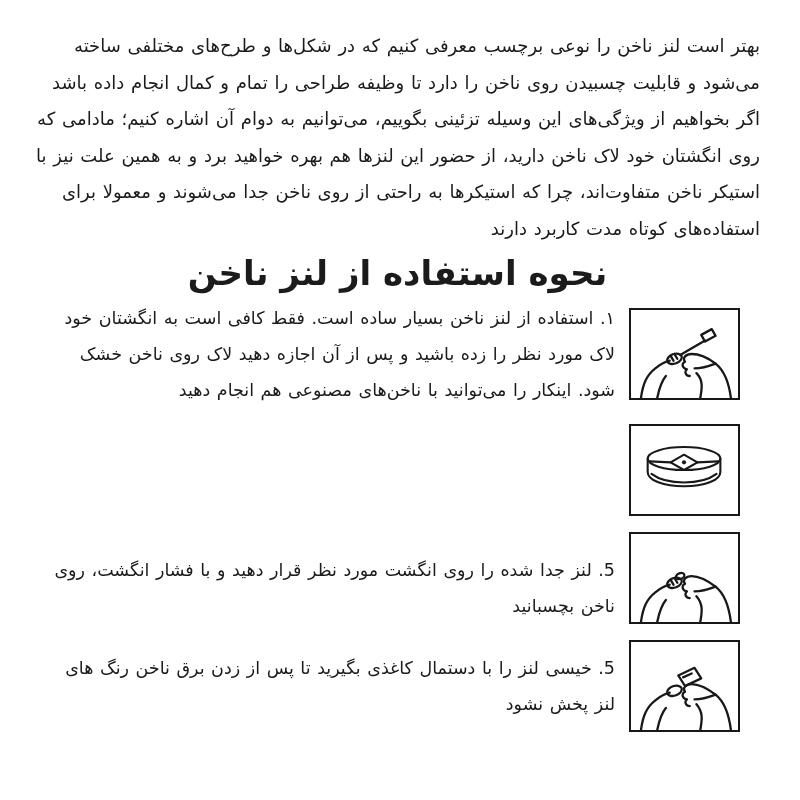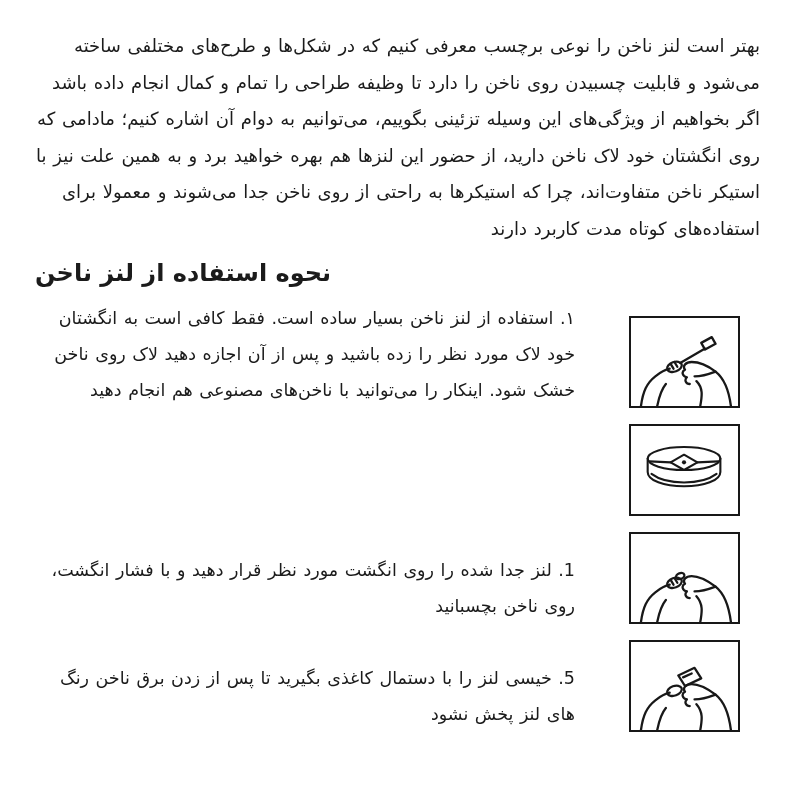--- a/index.html
+++ b/index.html
@@ -18,32 +18,31 @@
   }
   .intro p {
     margin:0;
     font-size:18px;
     line-height:36.5px;
     text-align:right;
     word-spacing:1px;
   }
   .page-title {
     margin:7px 0 4px 0;
-    font-size:24px;
+    font-size:34px;
     line-height:38px;
     font-weight:bold;
-    text-align:left;
+    text-align:center;
     letter-spacing:0;
   }
   .steps { padding:4px 20px 0 15px; }
   .step {
     display:flex;
-    align-items:flex-end;
+    align-items:center;
     margin-bottom:16px;
-    gap:40px;
   }
   .figure {
     flex:0 0 auto;
     width:111px; height:92px;
     box-sizing:border-box;
     border:2px solid #181818;
     background:#ffffff;
     margin-left:14px;
     display:flex;
   }
@@ -114,21 +113,21 @@
             <path d="M27 92 C29 82 31 75 36 69"></path>
             <ellipse cx="45" cy="51" rx="8" ry="5" transform="rotate(-20 45 51)"></ellipse>
             <path d="M41 48 l3 5 M45 46 l3 5"></path>
             <ellipse cx="51" cy="44" rx="4.5" ry="3" transform="rotate(-20 51 44)"></ellipse>
             <path d="M104 92 C102 76 98 63 88 55 C80 49 71 44 63 44 C57 44 53 48 56 52 C52 54 53 59 58 60 C55 63 57 67 61 67"></path>
             <path d="M88 55 C80 58 73 60 66 60"></path>
             <path d="M72 92 C74 81 75 73 68 65"></path>
           </g>
         </svg>
       </div>
-      <p class="step-text">1. لنز جدا شده را روی انگشت مورد نظر قرار دهید و با فشار انگشت، روی ناخن بچسبانید</p>
+      <p class="step-text">5. لنز جدا شده را روی انگشت مورد نظر قرار دهید و با فشار انگشت، روی ناخن بچسبانید</p>
     </div>
 
     <div class="step step--4">
       <div class="figure">
         <svg viewBox="0 0 111 92" xmlns="http://www.w3.org/2000/svg">
           <g fill="none" stroke="#181818" stroke-width="2.4" stroke-linecap="round" stroke-linejoin="round">
             <path d="M10 92 C12 77 16 68 25 61 C30 57 35 54 40 53"></path>
             <path d="M27 92 C29 82 31 75 36 69"></path>
             <ellipse cx="45" cy="51" rx="8" ry="5" transform="rotate(-20 45 51)"></ellipse>
             <path d="M49 35 l17 -8 l7 11 l-17 8 z"></path>

